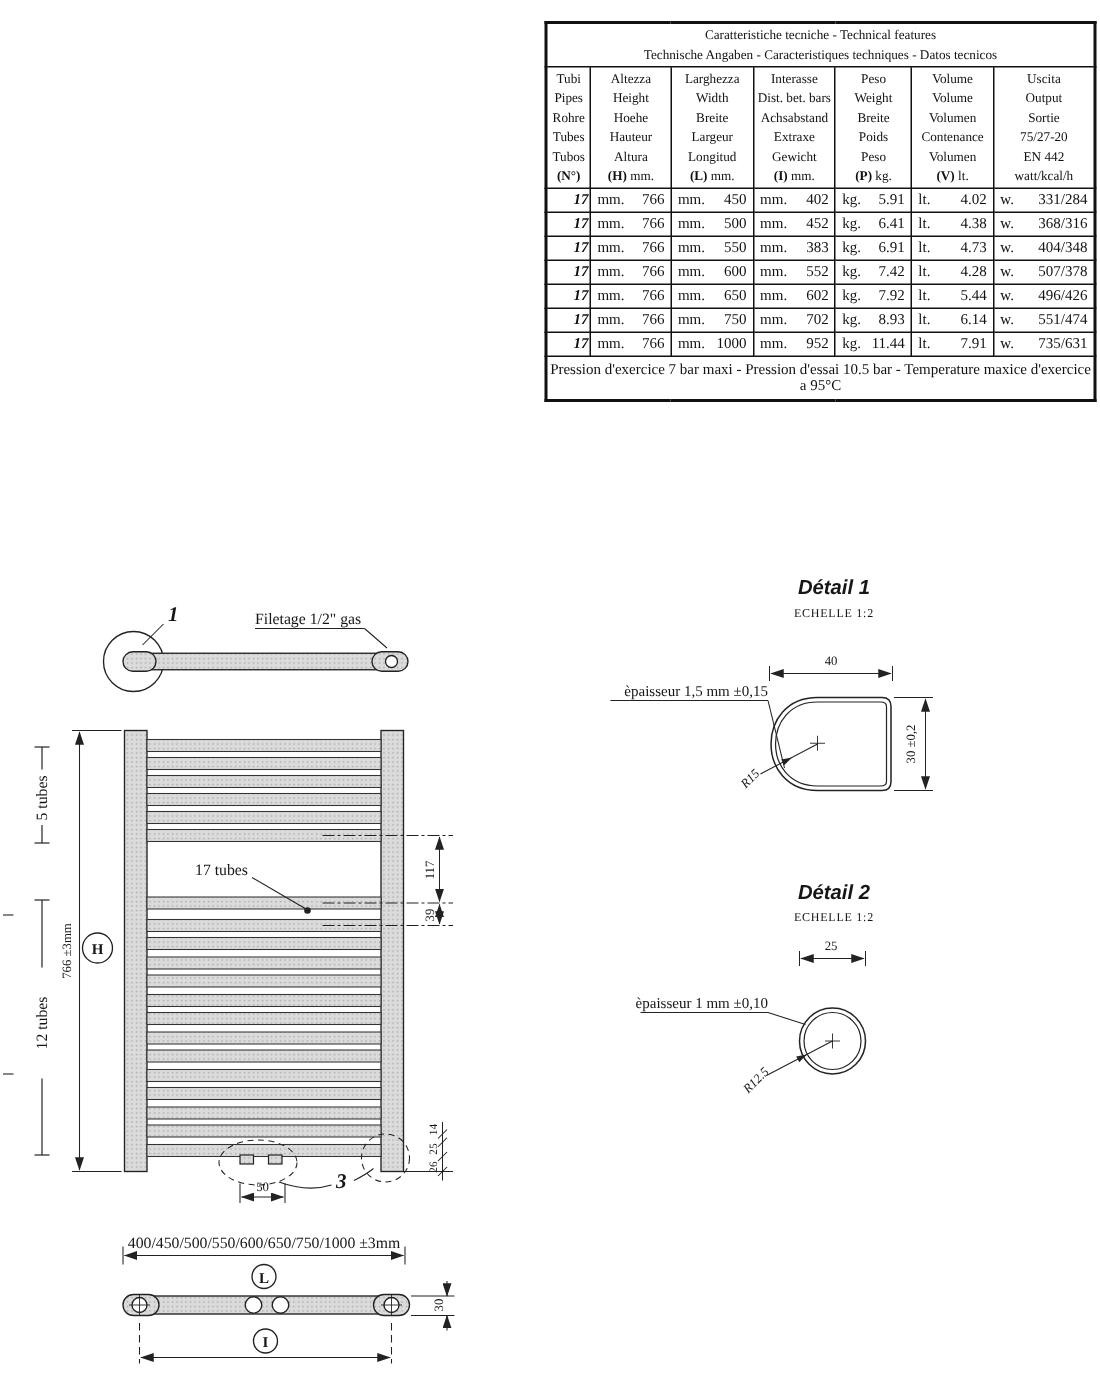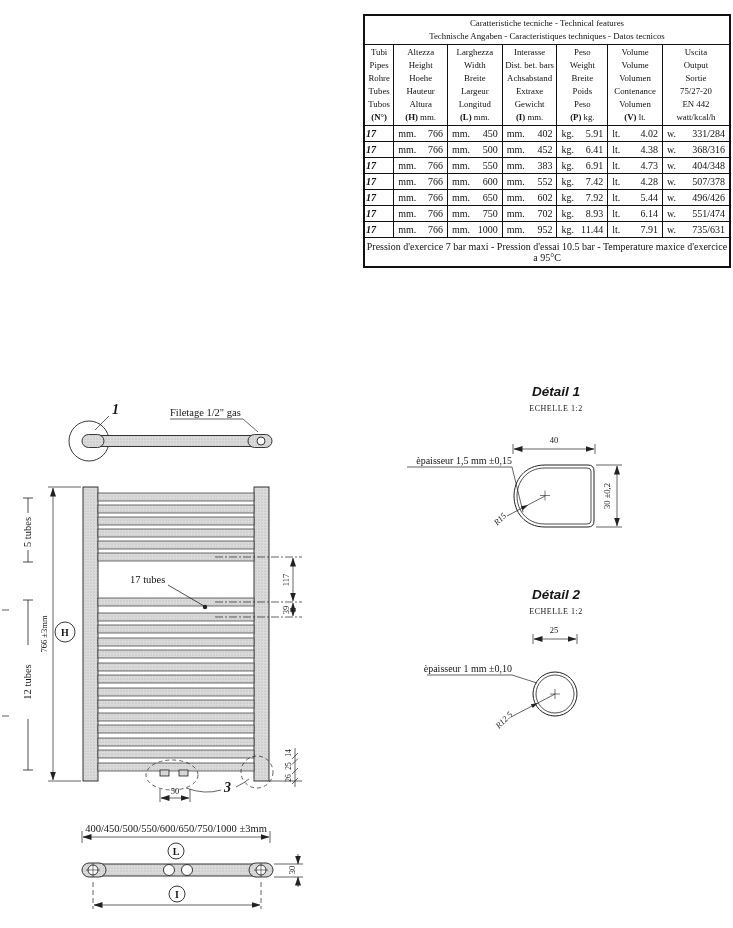--- a/index.html
+++ b/index.html
@@ -6,21 +6,21 @@
   #page{position:relative;width:733px;height:928px;background:#ffffff;overflow:hidden;
         font-family:"Liberation Serif","DejaVu Serif",serif;color:#111;}
   
   #spec-table{position:absolute;left:363px;top:14px;width:368px;border-collapse:collapse;
               border:2px solid #111;}
   #spec-table th,#spec-table td{border:1px solid #111;margin:0;}
   .title-cell{font-size:10.5px;line-height:13px;text-align:center;padding:1px 0;height:26px;border-bottom:1.5px solid #111;}
   #spec-table th{font-weight:normal;font-size:8.8px;line-height:13px;text-align:center;vertical-align:middle;padding:1px 0;}
   #spec-table th b{font-weight:bold;}
   #spec-table td{height:13px;font-size:10px;}
-  .tc{text-align:left;font-style:italic;font-weight:600;}
+  .tc{text-align:right;font-style:italic;font-weight:600;}
   .vc{padding:0;}
   .vc .in{display:flex;justify-content:space-between;padding:0 4px;}
   .footer-cell{font-size:8.3px;text-align:center;padding:3px 0;border-top:1.5px solid #111;font-family:Liberation Serif, serif;}
   
   text{fill:#161616;}
   .ts{font-family:"Liberation Serif","DejaVu Serif",serif;}
   .tsi{font-family:"Liberation Serif","DejaVu Serif",serif;font-style:italic;}
   .tsa{font-family:"Liberation Sans","DejaVu Sans",sans-serif;}
   .lab{font-size:10.5px;}
   .dim{font-size:8.5px;}

